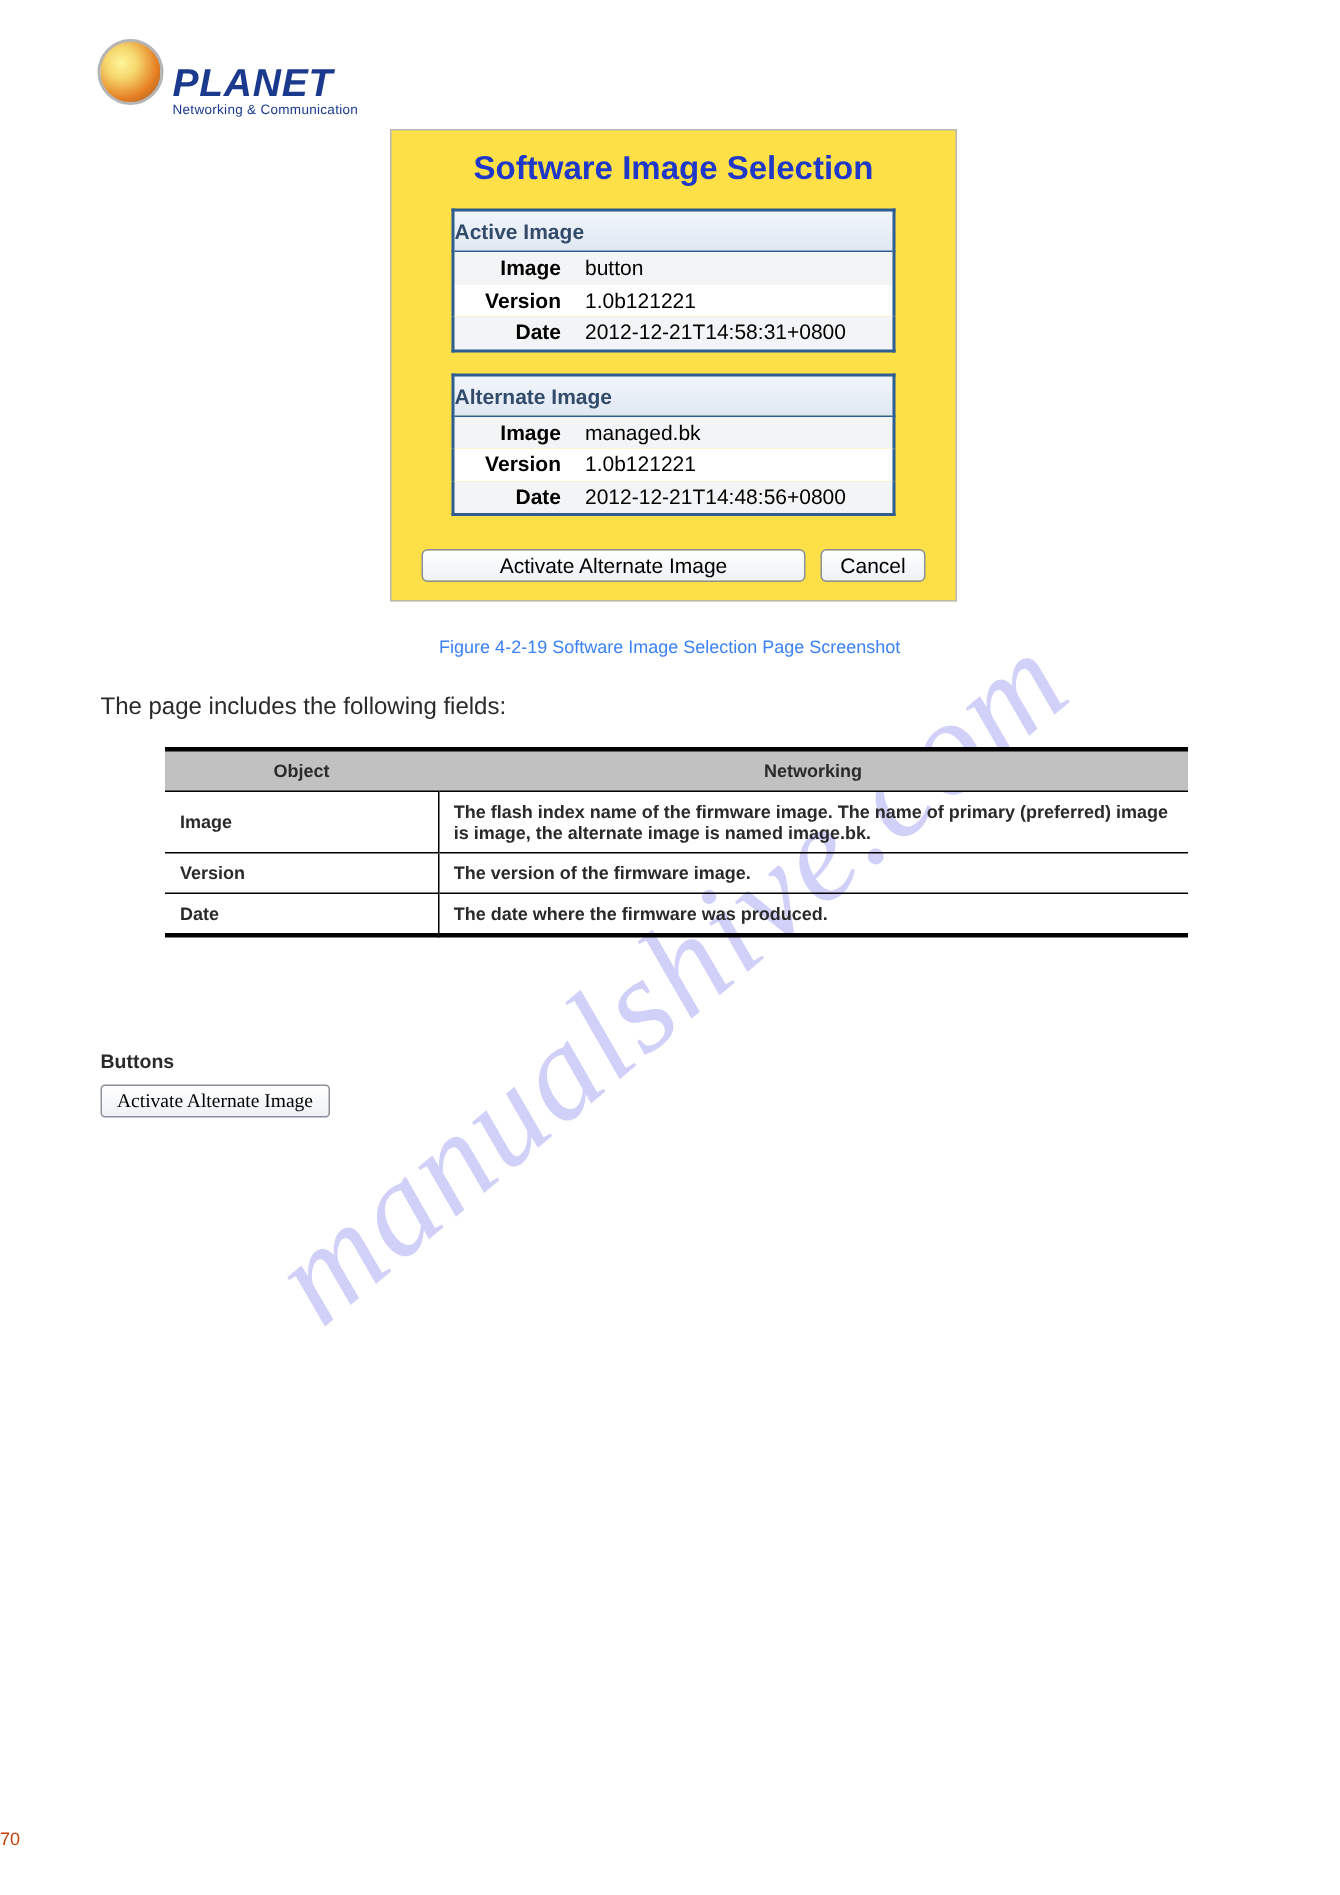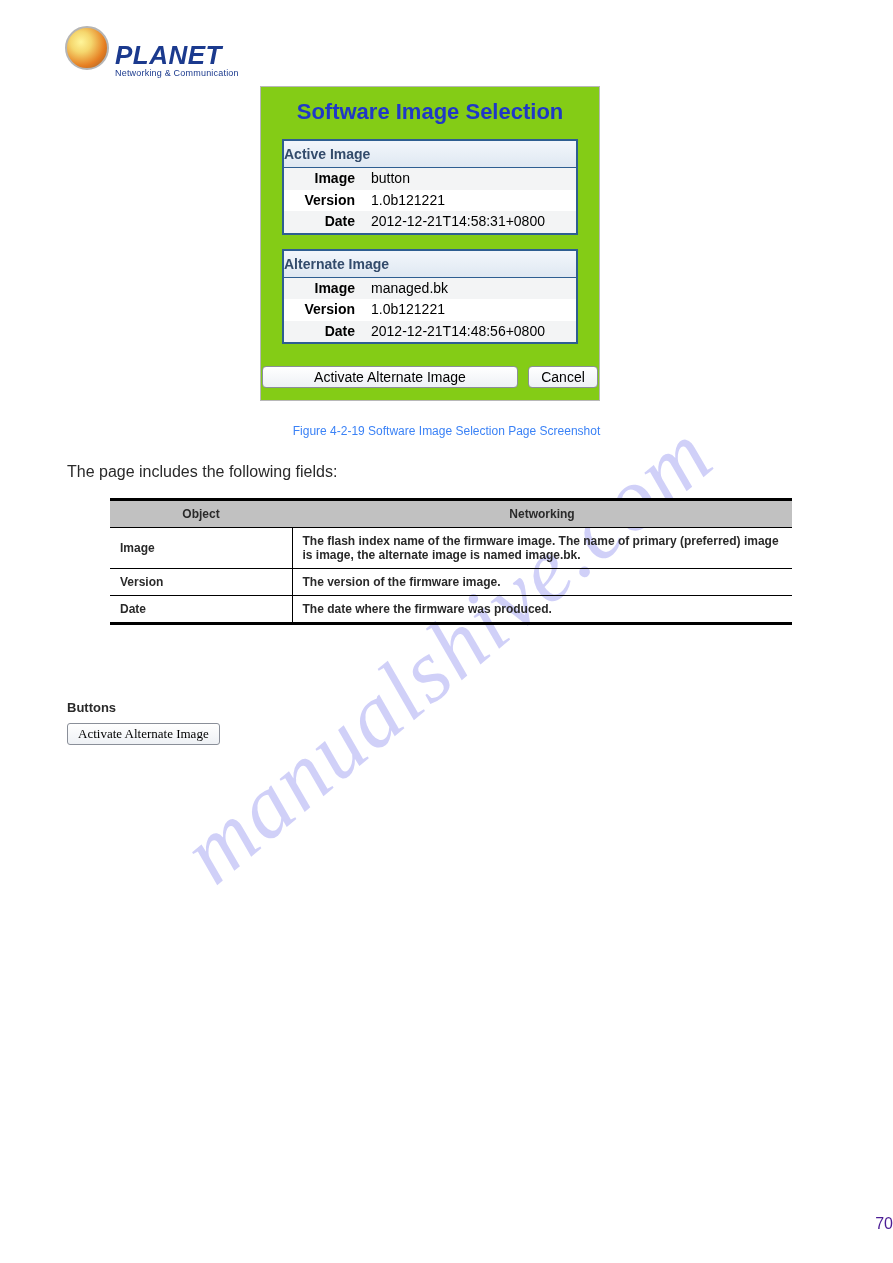--- a/index.html
+++ b/index.html
@@ -53,23 +53,23 @@
     .logo-tag {
       font-size: 9px;
       color: #1b3a8e;
       letter-spacing: 0.2px;
       margin-top: 1px;
     }
     .panel {
       position: absolute;
       left: 260px;
       top: 86px;
-      width: 340px;
+      width: 378px;
       border: 1px solid #b8b8b8;
-      background: #84cc16;
+      background: #fde047;
       z-index: 2;
     }
     .panel-title {
       text-align: center;
       color: #1f38c7;
       font-size: 22px;
       font-weight: 700;
       padding: 12px 0 14px;
       font-family: Tahoma, Arial, sans-serif;
     }
@@ -197,23 +197,23 @@
     }
     .btn-caption {
       font-size: 12px;
       color: #2a2a2a;
     }
     .page-number {
       position: absolute;
       left: 0;
       width: 100%;
       bottom: 30px;
-      text-align: right;
-      font-size: 16px;
-      color: #4c1d95;
+      text-align: left;
+      font-size: 12px;
+      color: #c2410c;
       z-index: 2;
     }
   </style>
 </head>
 <body>
 
 <div class="watermark">
   <span>manualshive.com</span>
 </div>
 

